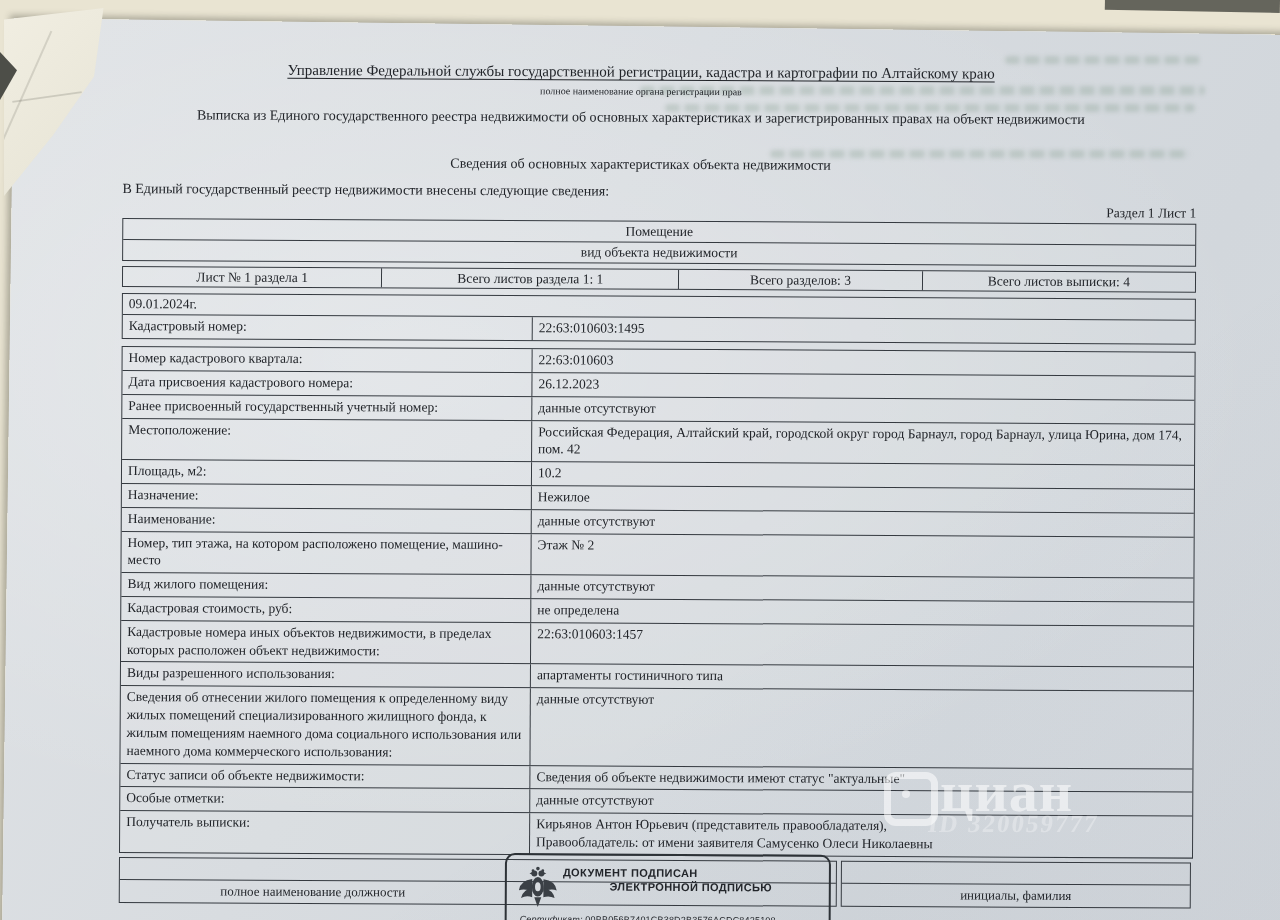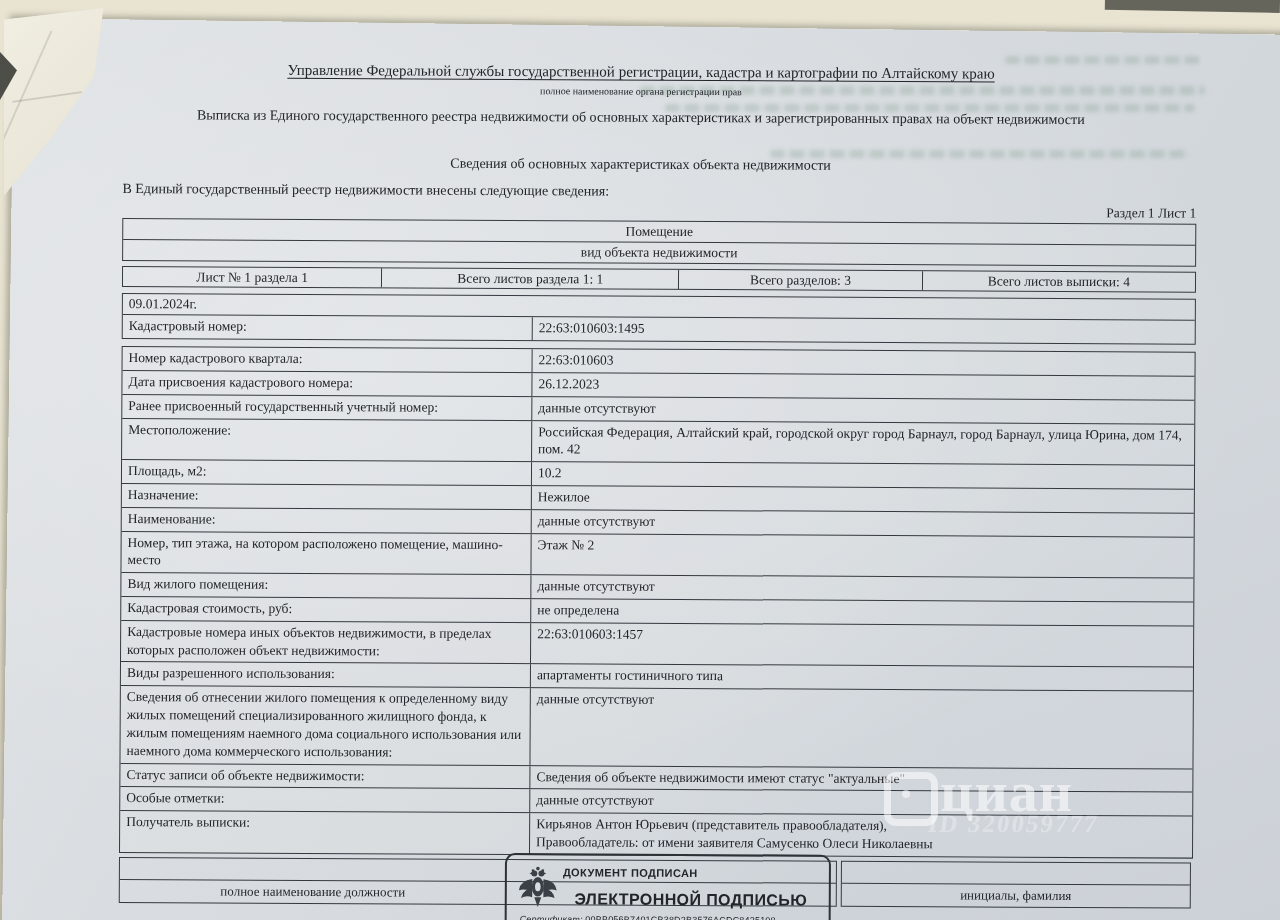--- a/index.html
+++ b/index.html
@@ -96,22 +96,22 @@
   .band-row2{height:22px;display:flex;align-items:center;justify-content:center;font-size:13px;}
   .band-left .band-row2{justify-content:flex-start;}
   .band-left .pos-label{width:386px;text-align:center;}
   .stamp{
     position:absolute;left:386px;top:-6px;width:322px;height:112px;
     border:2.2px solid #2d3237;border-radius:10px;z-index:5;
   }
   .stamp-eagle{position:absolute;left:10px;top:7px;width:42px;height:52px;}
   .stamp-line1{position:absolute;left:56px;top:10px;width:256px;
     font-size:11px;font-weight:600;letter-spacing:.4px;font-family:"Liberation Sans",sans-serif;}
-  .stamp-line2{position:absolute;left:56px;top:33px;width:256px;text-align:center;
-    font-size:16px;font-weight:600;letter-spacing:.4px;font-family:"Liberation Sans",sans-serif;}
+  .stamp-line2{position:absolute;left:56px;top:24px;width:256px;text-align:center;
+    font-size:11px;font-weight:600;letter-spacing:.4px;font-family:"Liberation Sans",sans-serif;}
   .stamp-small{position:absolute;left:13px;font-size:9px;font-family:"Liberation Sans",sans-serif;
     letter-spacing:.2px;width:300px;line-height:1.45;}
   .stamp-cert{top:58px;}
   .slabel{font-style:italic;}
 
   
   .watermark{position:absolute;left:884px;top:760px;width:320px;height:90px;
     font-family:Liberation Serif, serif;pointer-events:none;z-index:9;}
   .wm-mark{position:absolute;left:0;top:12px;width:40px;height:40px;border:7px solid rgba(255,255,255,.55);
     border-radius:12px;}

